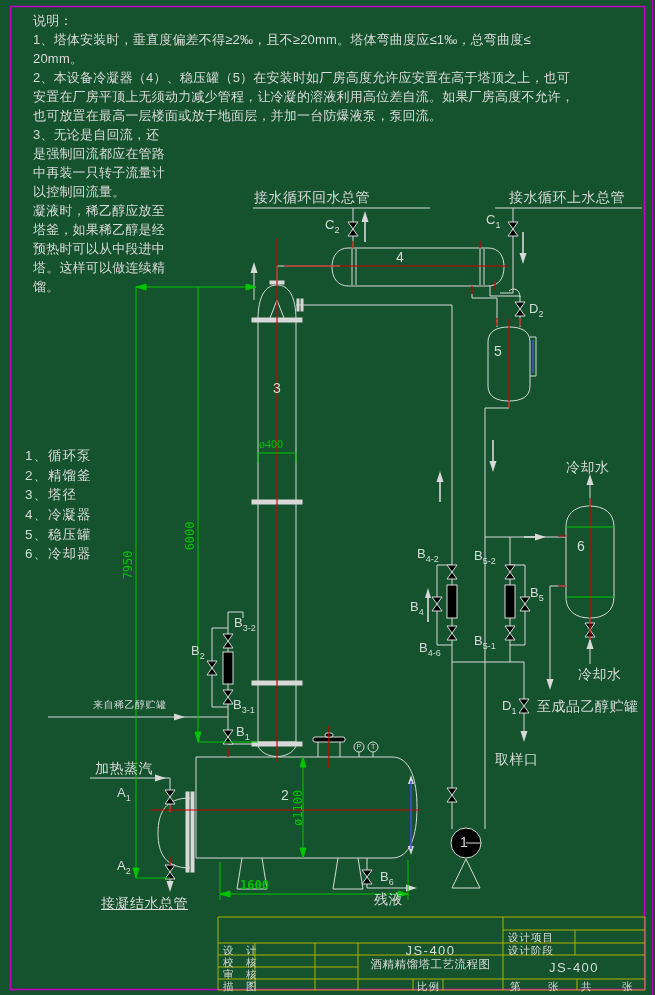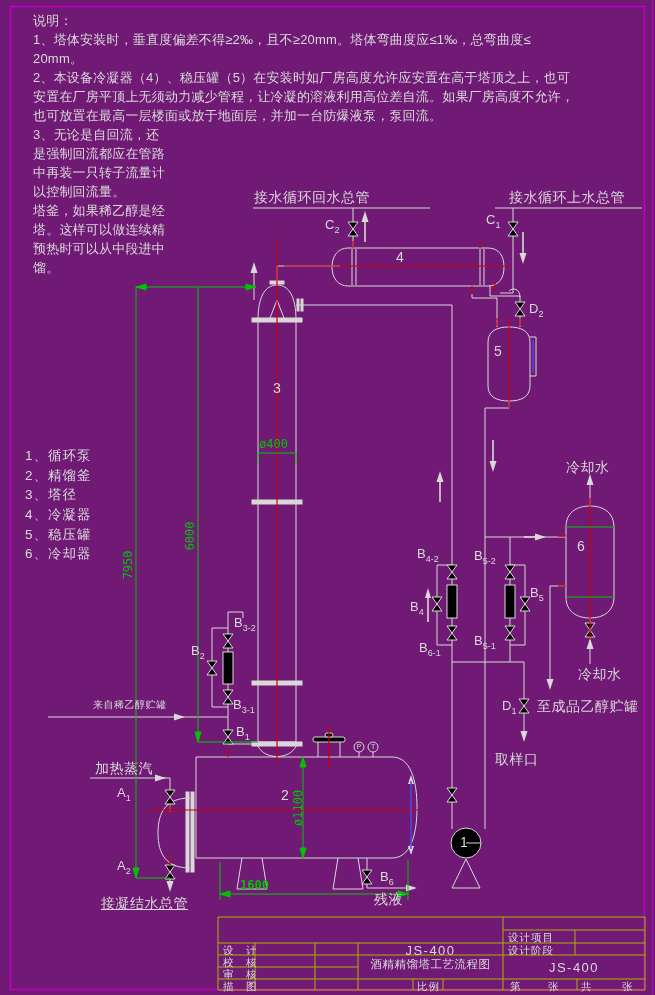--- a/index.html
+++ b/index.html
@@ -1,16 +1,16 @@
 <!DOCTYPE html>
 <html><head>
 <meta charset="utf-8">
 <style>
   html,body{margin:0;padding:0;background:#000;}
-  #stage{position:relative;width:655px;height:995px;background:#701a75;overflow:hidden;
+  #stage{position:relative;width:655px;height:995px;background:#14532d;overflow:hidden;
          font-family:"Liberation Sans","DejaVu Sans",sans-serif;color:#d9d9d9;}
   #linework{position:absolute;left:0;top:0;}
   .lbl{position:absolute;white-space:nowrap;line-height:1.15;}
   .cn{font-size:13.5px;letter-spacing:0.5px;}
   .note-line{height:19px;font-size:13px;letter-spacing:0.2px;}
   .legend-line{height:19.7px;font-size:13.5px;letter-spacing:1px;}
   .tag{font-size:13px;}
   .tag sub{font-size:9px;}
   .eq{font-size:14px;}
   .dim{color:#00c400;font-size:12px;font-family:"DejaVu Sans Mono","Liberation Mono",monospace;}
@@ -249,23 +249,24 @@
   <div class="note-line">说明：</div>
   <div class="note-line">1、塔体安装时，垂直度偏差不得≥2‰，且不≥20mm。塔体弯曲度应≤1‰，总弯曲度≤</div>
   <div class="note-line">20mm。</div>
   <div class="note-line">2、本设备冷凝器（4）、稳压罐（5）在安装时如厂房高度允许应安置在高于塔顶之上，也可</div>
   <div class="note-line">安置在厂房平顶上无须动力减少管程，让冷凝的溶液利用高位差自流。如果厂房高度不允许，</div>
   <div class="note-line">也可放置在最高一层楼面或放于地面层，并加一台防爆液泵，泵回流。</div>
   <div class="note-line">3、无论是自回流，还</div>
   <div class="note-line">是强制回流都应在管路</div>
   <div class="note-line">中再装一只转子流量计</div>
   <div class="note-line">以控制回流量。</div>
+  <div class="note-line">凝液时，稀乙醇应放至</div>
   <div class="note-line">塔釜，如果稀乙醇是经</div>
+  <div class="note-line">预热时可以从中段进中</div>
   <div class="note-line">塔。这样可以做连续精</div>
-  <div class="note-line">预热时可以从中段进中</div>
   <div class="note-line">馏。</div>
 </div>
 
 <div class="lbl" style="left:25px;top:448px;">
   <div class="legend-line">1、循环泵</div>
   <div class="legend-line">2、精馏釜</div>
   <div class="legend-line">3、塔径</div>
   <div class="legend-line">4、冷凝器</div>
   <div class="legend-line">5、稳压罐</div>
   <div class="legend-line">6、冷却器</div>
@@ -295,31 +296,31 @@
 <div class="lbl tag" style="left:325px;top:218px;"><span>C</span><sub>2</sub></div>
 <div class="lbl tag" style="left:486px;top:213px;"><span>C</span><sub>1</sub></div>
 <div class="lbl tag" style="left:529px;top:302px;"><span>D</span><sub>2</sub></div>
 <div class="lbl tag" style="left:502px;top:699px;"><span>D</span><sub>1</sub></div>
 <div class="lbl tag" style="left:236px;top:725px;"><span>B</span><sub>1</sub></div>
 <div class="lbl tag" style="left:191px;top:644px;"><span>B</span><sub>2</sub></div>
 <div class="lbl tag" style="left:234px;top:616px;"><span>B</span><sub>3-2</sub></div>
 <div class="lbl tag" style="left:233px;top:698px;"><span>B</span><sub>3-1</sub></div>
 <div class="lbl tag" style="left:410px;top:600px;"><span>B</span><sub>4</sub></div>
 <div class="lbl tag" style="left:417px;top:547px;"><span>B</span><sub>4-2</sub></div>
-<div class="lbl tag" style="left:419px;top:641px;"><span>B</span><sub>6-1</sub></div>
+<div class="lbl tag" style="left:419px;top:641px;"><span>B</span><sub>4-6</sub></div>
 <div class="lbl tag" style="left:530px;top:586px;"><span>B</span><sub>5</sub></div>
 <div class="lbl tag" style="left:474px;top:549px;"><span>B</span><sub>5-2</sub></div>
 <div class="lbl tag" style="left:474px;top:634px;"><span>B</span><sub>5-1</sub></div>
 <div class="lbl tag" style="left:117px;top:786px;"><span>A</span><sub>1</sub></div>
 <div class="lbl tag" style="left:117px;top:859px;"><span>A</span><sub>2</sub></div>
 <div class="lbl tag" style="left:380px;top:870px;"><span>B</span><sub>6</sub></div>
 
 <div class="lbl dim vdim" style="left:107px;top:558px;">7950</div>
 <div class="lbl dim vdim" style="left:169px;top:529px;">6000</div>
-<div class="lbl dim" style="left:259px;top:438px;">ø400</div>
+<div class="lbl dim" style="left:259px;top:438px;font-family:Liberation Serif, serif;">ø400</div>
 <div class="lbl dim vdim" style="left:277px;top:801px;">ø1100</div>
 <div class="lbl dim" style="left:240px;top:879px;font-weight:bold;">1600</div>
 
 <div class="lbl tb" style="left:223px;top:944px;">设　计</div>
 <div class="lbl tb" style="left:223px;top:956px;">校　核</div>
 <div class="lbl tb" style="left:223px;top:968px;">审　核</div>
 <div class="lbl tb" style="left:223px;top:980px;">描　图</div>
 <div class="lbl tb ctr" style="left:358px;top:944px;width:145px;font-size:13px;letter-spacing:1.5px;">JS-400</div>
 <div class="lbl tb ctr" style="left:358px;top:958px;width:145px;font-size:11.5px;letter-spacing:0.5px;">酒精精馏塔工艺流程图</div>
 <div class="lbl tb" style="left:417px;top:980px;">比例</div>

